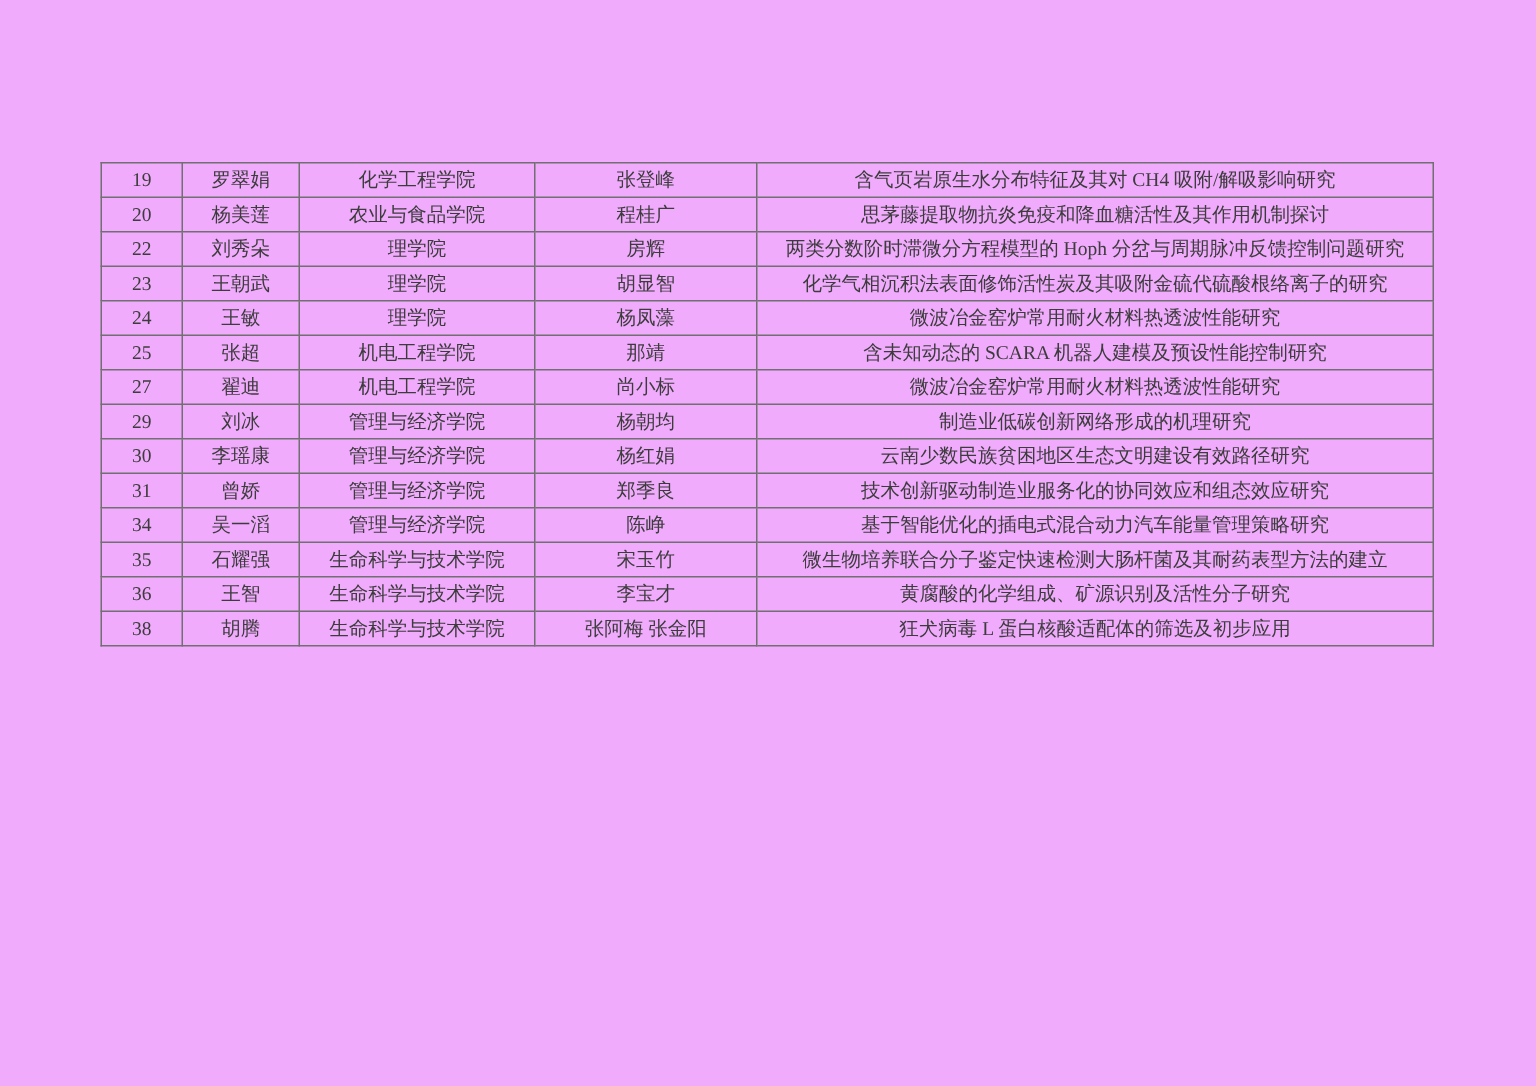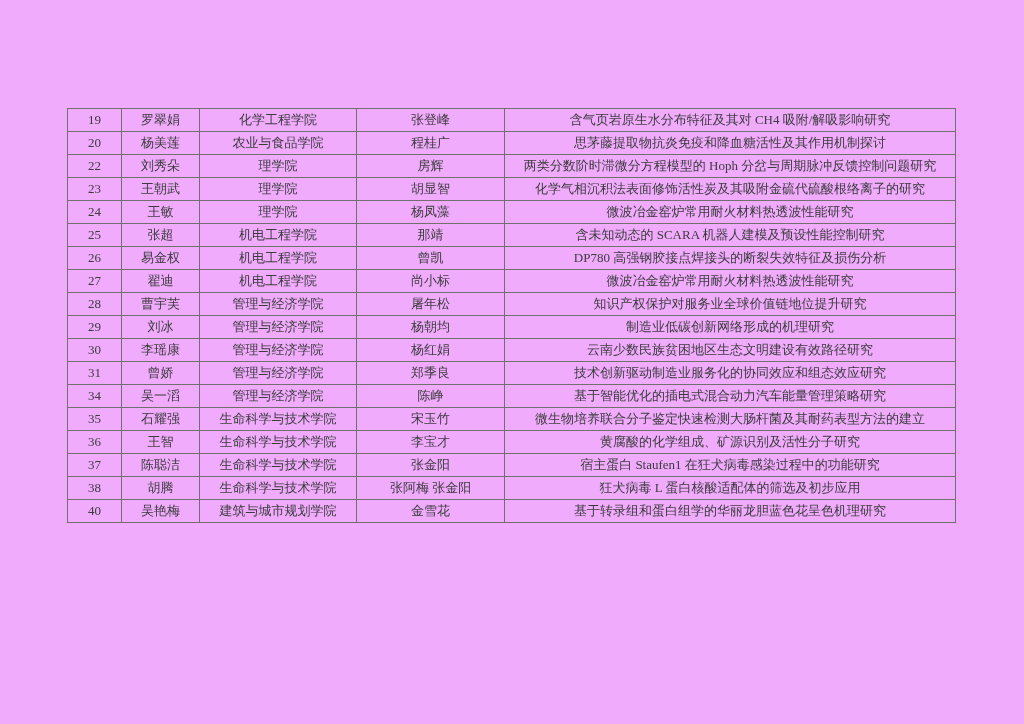--- a/index.html
+++ b/index.html
@@ -89,39 +89,25 @@
           <td class="col-title">微波冶金窑炉常用耐火材料热透波性能研究</td>
         </tr>
         <tr>
           <td class="col-no">25</td>
           <td class="col-name">张超</td>
           <td class="col-college">机电工程学院</td>
           <td class="col-advisor">那靖</td>
           <td class="col-title">含未知动态的 SCARA 机器人建模及预设性能控制研究</td>
         </tr>
         <tr>
-          <td class="col-no">26</td>
-          <td class="col-name">易金权</td>
-          <td class="col-college">机电工程学院</td>
-          <td class="col-advisor">曾凯</td>
-          <td class="col-title">DP780 高强钢胶接点焊接头的断裂失效特征及损伤分析</td>
-        </tr>
-        <tr>
           <td class="col-no">27</td>
           <td class="col-name">翟迪</td>
           <td class="col-college">机电工程学院</td>
           <td class="col-advisor">尚小标</td>
           <td class="col-title">微波冶金窑炉常用耐火材料热透波性能研究</td>
-        </tr>
-        <tr>
-          <td class="col-no">28</td>
-          <td class="col-name">曹宇芙</td>
-          <td class="col-college">管理与经济学院</td>
-          <td class="col-advisor">屠年松</td>
-          <td class="col-title">知识产权保护对服务业全球价值链地位提升研究</td>
         </tr>
         <tr>
           <td class="col-no">29</td>
           <td class="col-name">刘冰</td>
           <td class="col-college">管理与经济学院</td>
           <td class="col-advisor">杨朝均</td>
           <td class="col-title">制造业低碳创新网络形成的机理研究</td>
         </tr>
         <tr>
           <td class="col-no">30</td>
@@ -152,35 +138,21 @@
           <td class="col-title">微生物培养联合分子鉴定快速检测大肠杆菌及其耐药表型方法的建立</td>
         </tr>
         <tr>
           <td class="col-no">36</td>
           <td class="col-name">王智</td>
           <td class="col-college">生命科学与技术学院</td>
           <td class="col-advisor">李宝才</td>
           <td class="col-title">黄腐酸的化学组成、矿源识别及活性分子研究</td>
         </tr>
         <tr>
-          <td class="col-no">37</td>
-          <td class="col-name">陈聪洁</td>
-          <td class="col-college">生命科学与技术学院</td>
-          <td class="col-advisor">张金阳</td>
-          <td class="col-title">宿主蛋白 Staufen1 在狂犬病毒感染过程中的功能研究</td>
-        </tr>
-        <tr>
           <td class="col-no">38</td>
           <td class="col-name">胡腾</td>
           <td class="col-college">生命科学与技术学院</td>
           <td class="col-advisor">张阿梅 张金阳</td>
           <td class="col-title">狂犬病毒 L 蛋白核酸适配体的筛选及初步应用</td>
         </tr>
-        <tr>
-          <td class="col-no">40</td>
-          <td class="col-name">吴艳梅</td>
-          <td class="col-college">建筑与城市规划学院</td>
-          <td class="col-advisor">金雪花</td>
-          <td class="col-title">基于转录组和蛋白组学的华丽龙胆蓝色花呈色机理研究</td>
-        </tr>
       </tbody>
   </table>
 </div>
 
 </body></html>

